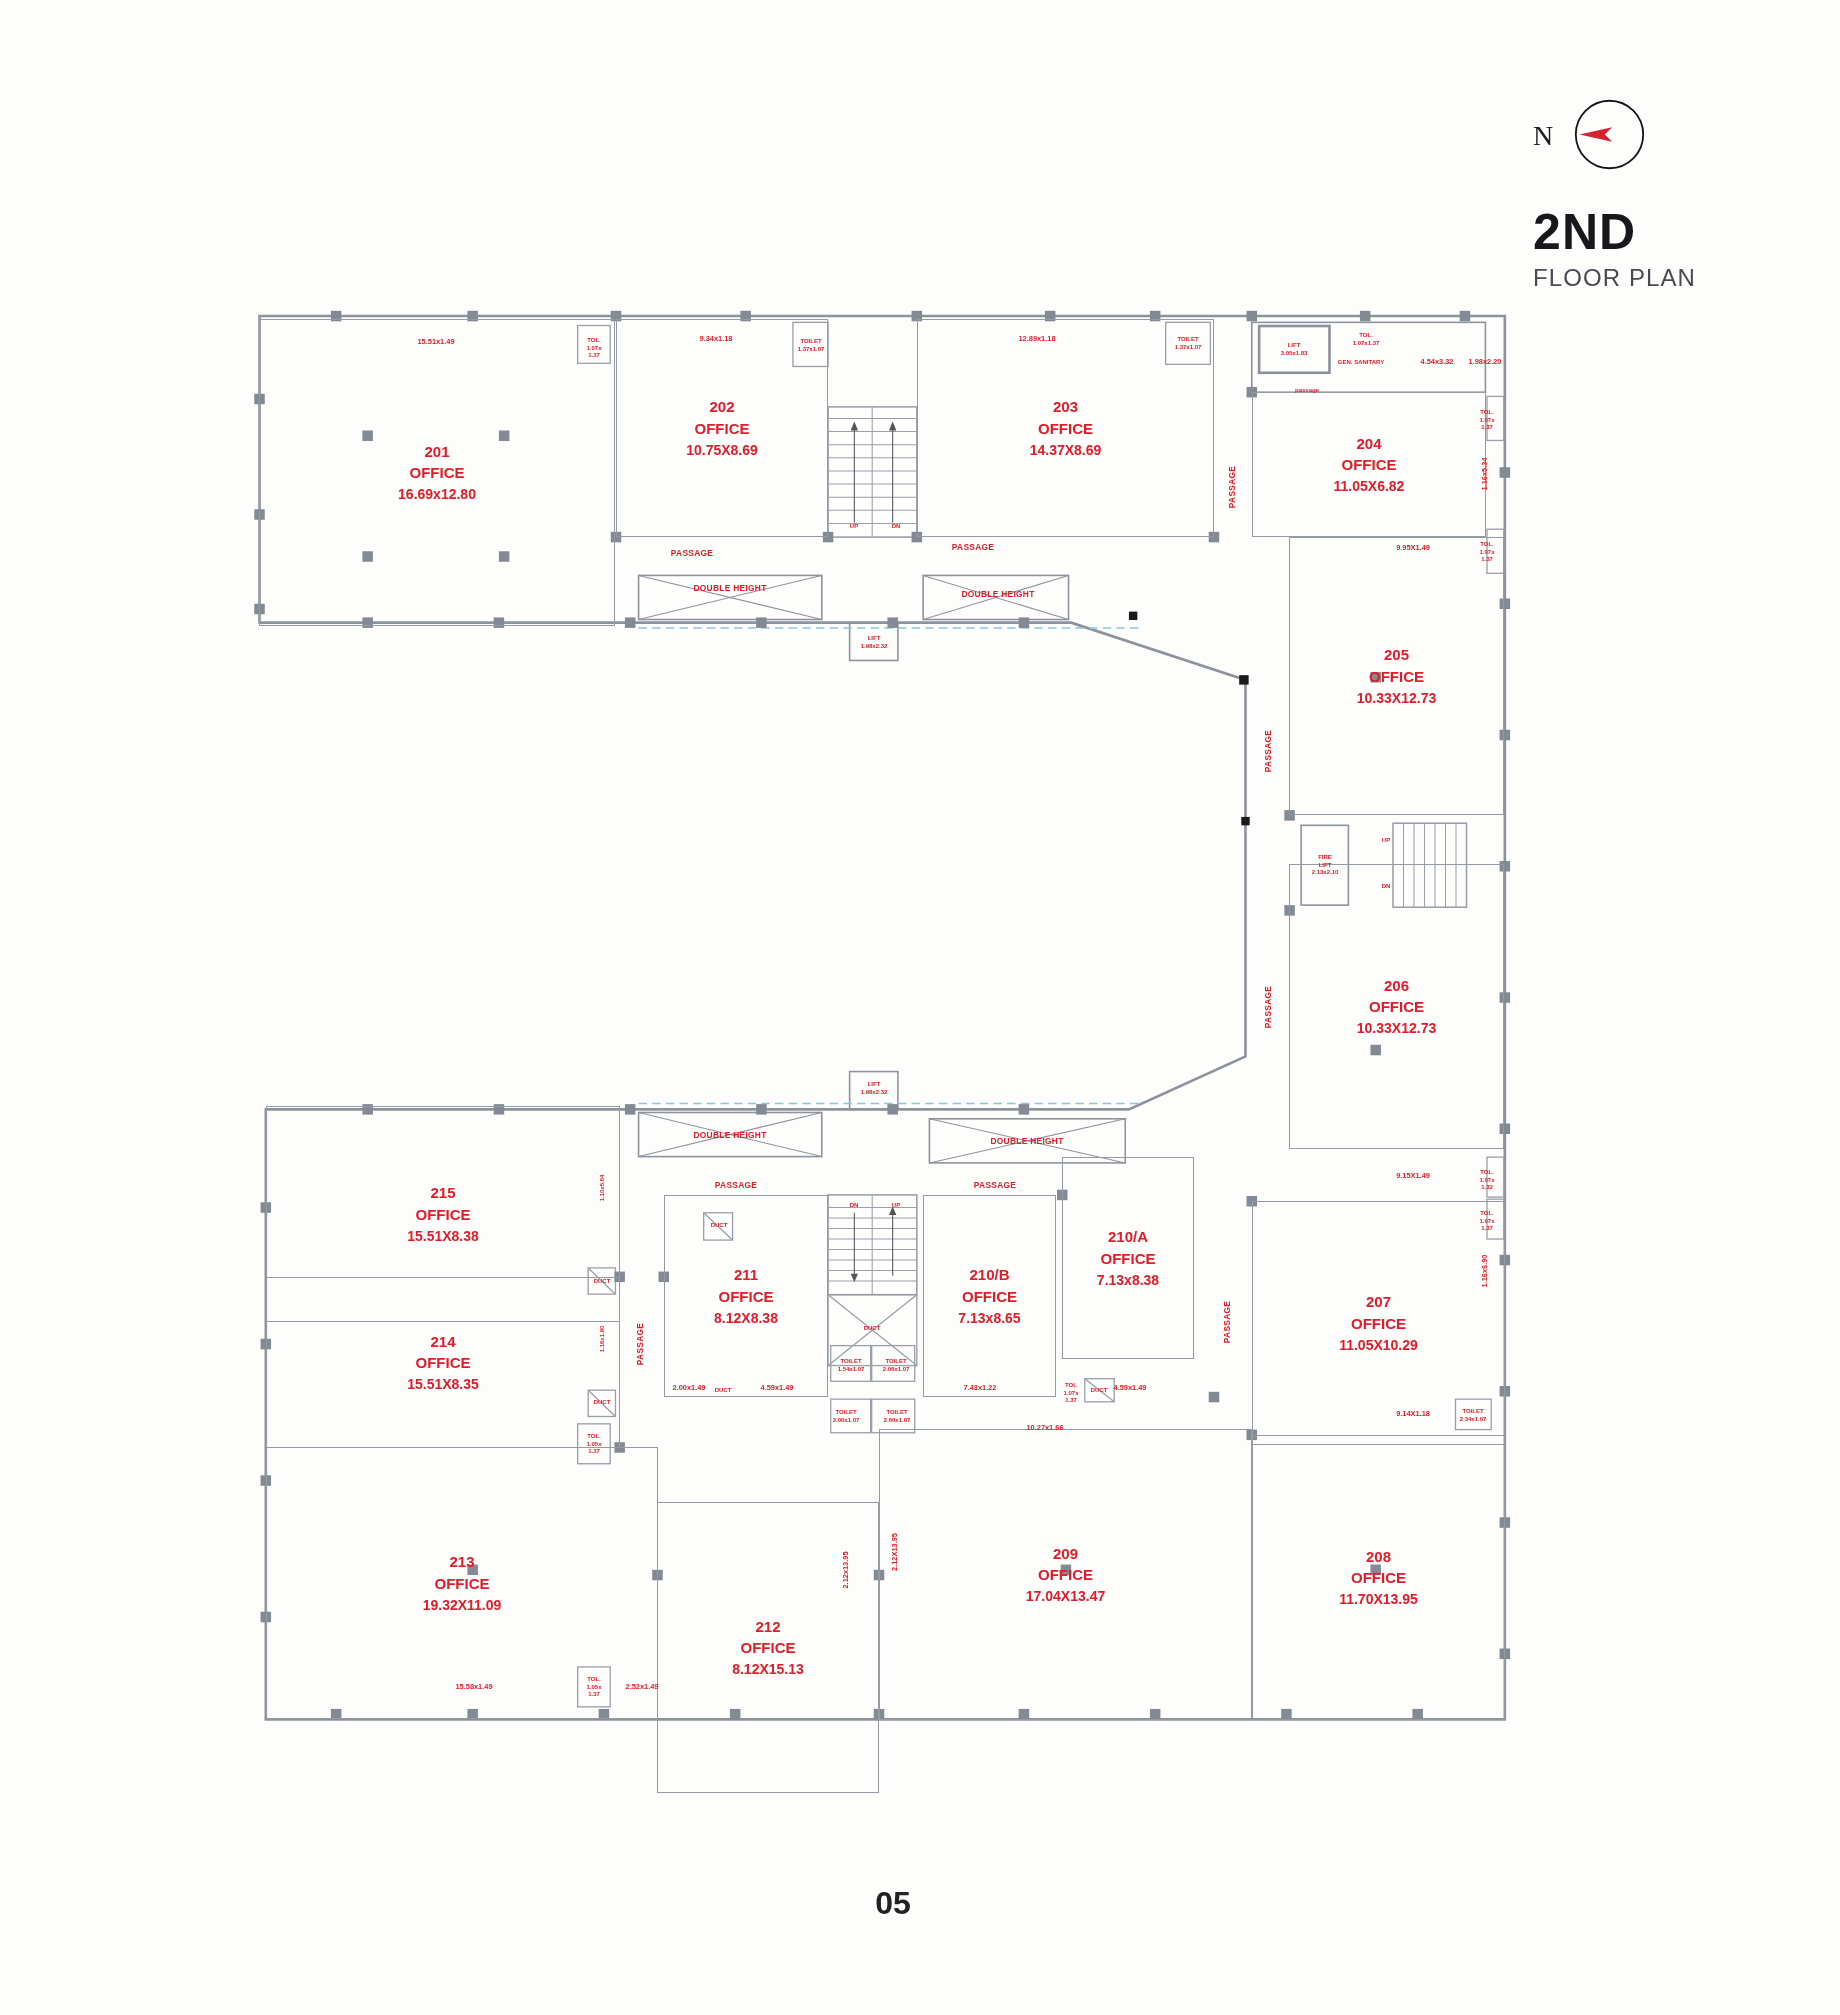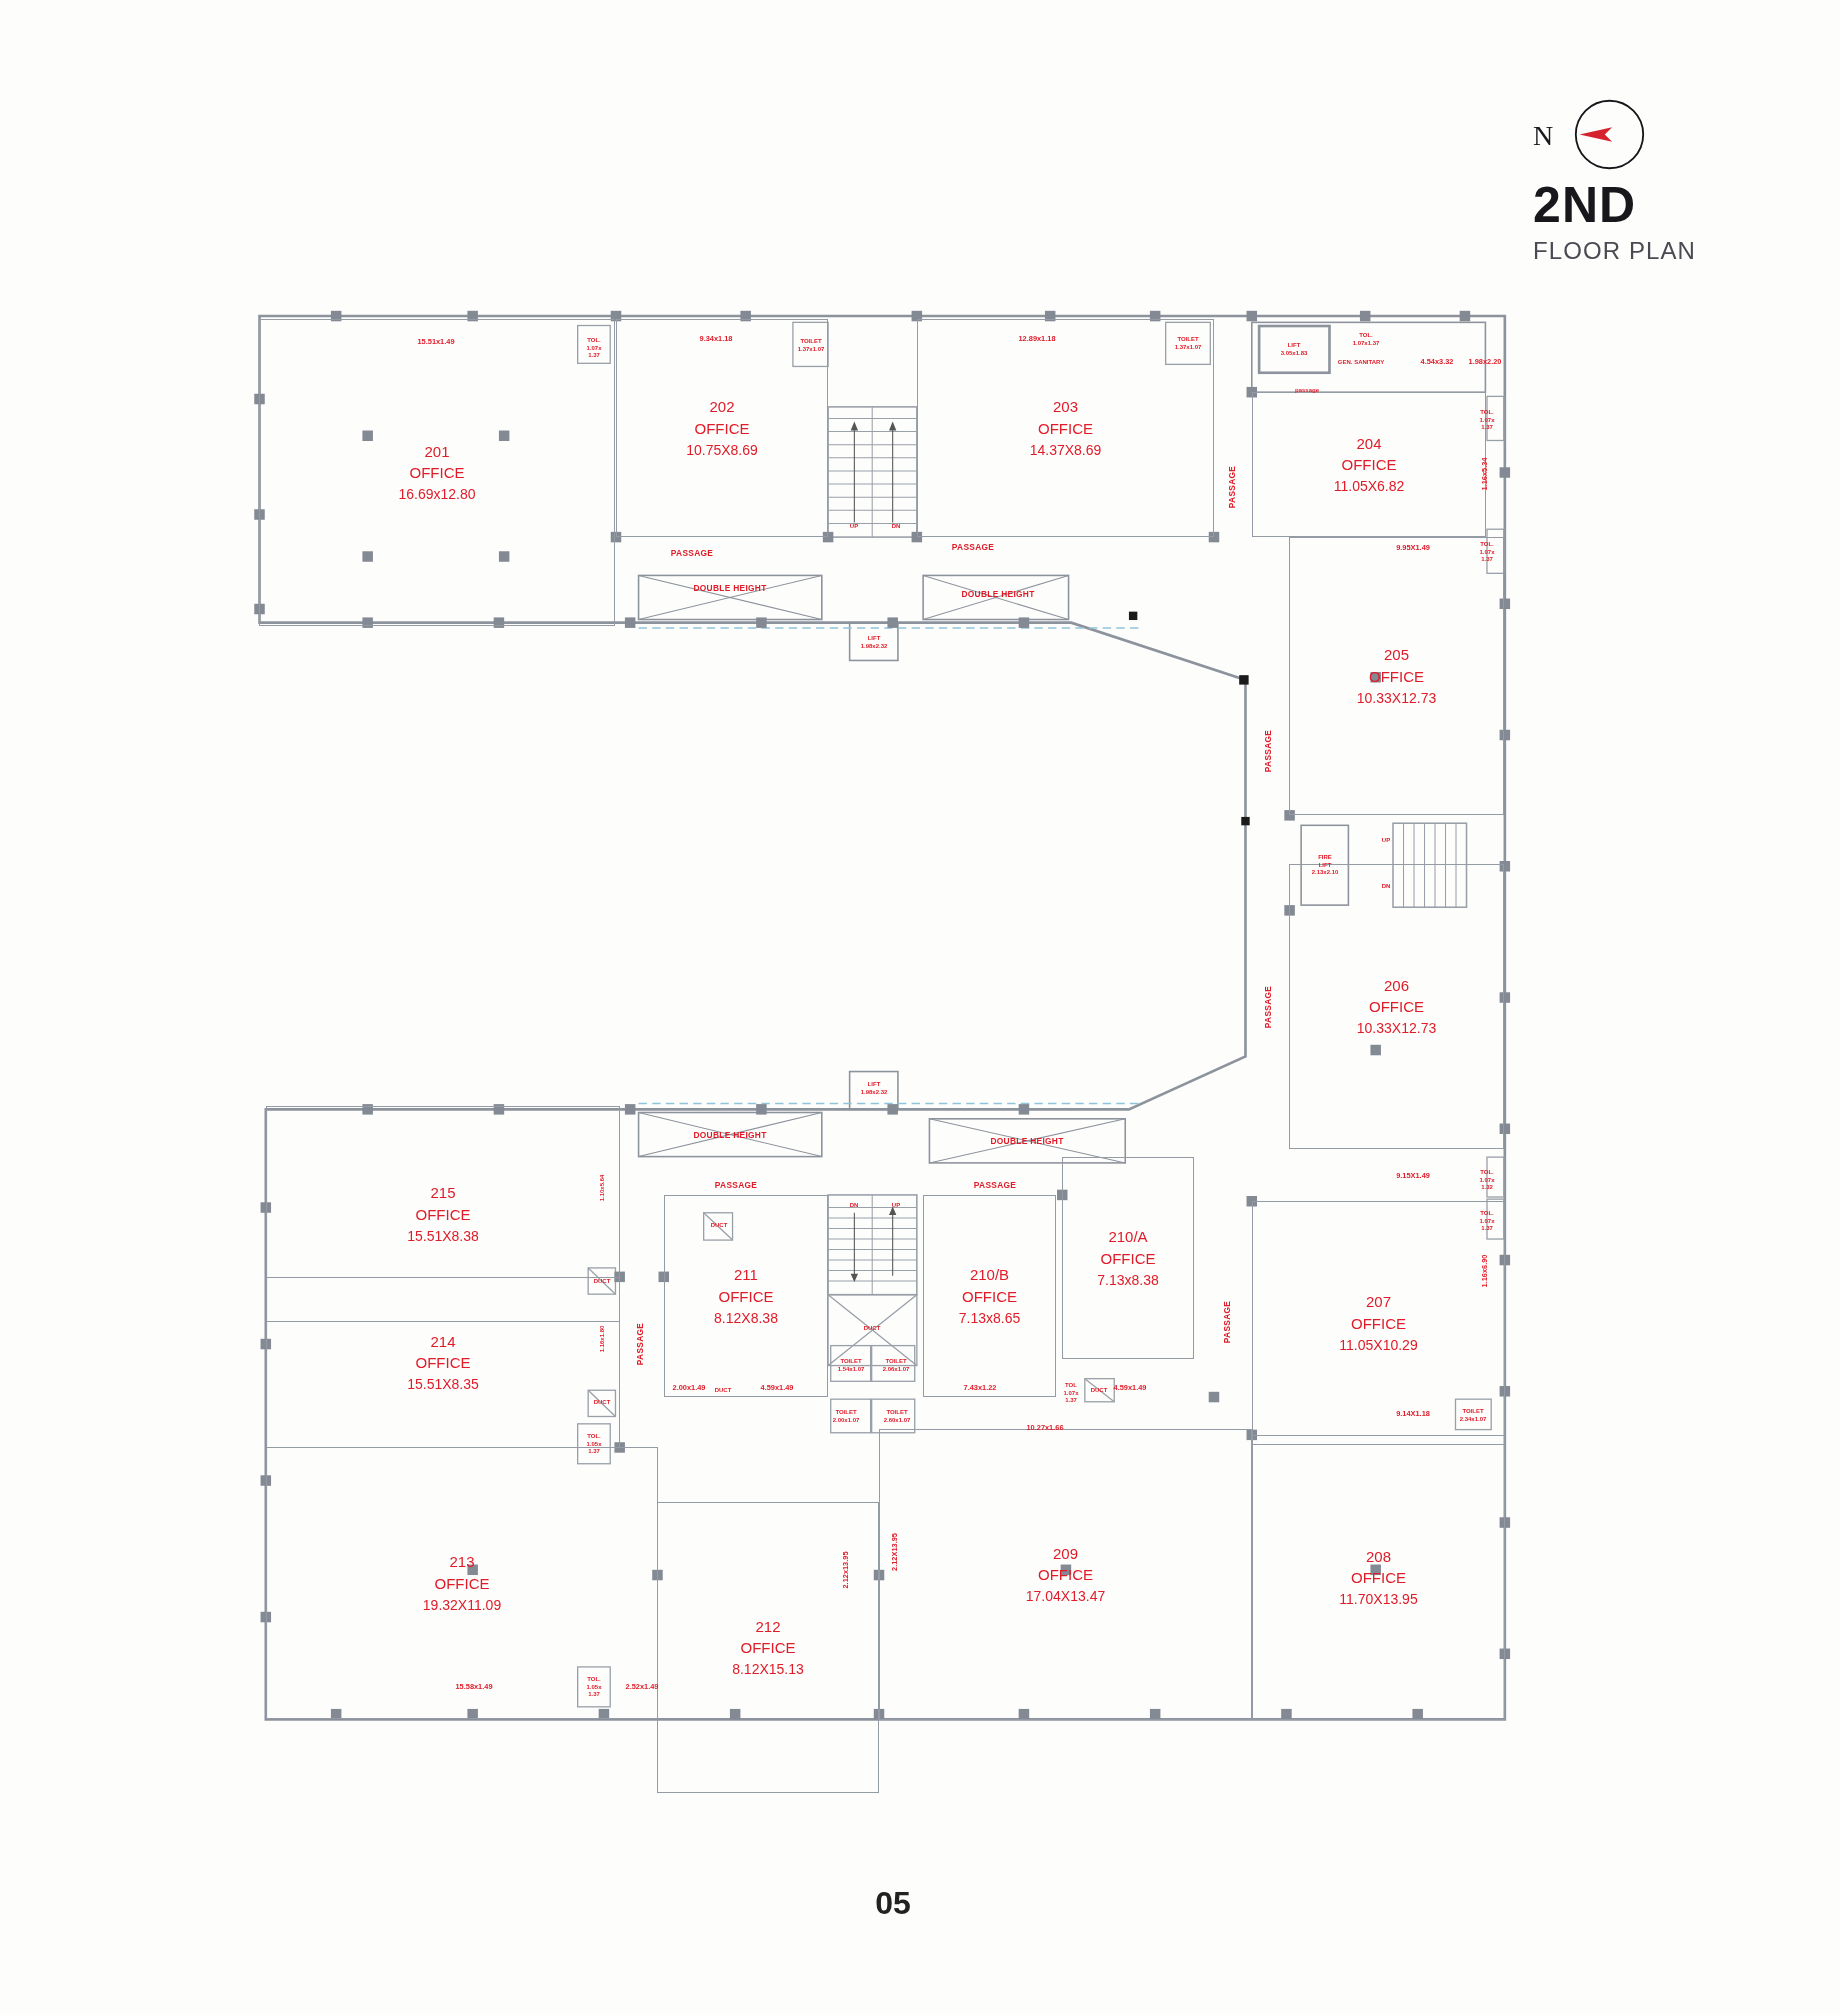--- a/index.html
+++ b/index.html
@@ -4,27 +4,27 @@
 <style>
   html,body{margin:0;padding:0}
   body{width:1841px;height:2015px;background:#fdfdfc;position:relative;
        font-family:"Liberation Sans",sans-serif;overflow:hidden}
   
   .titleblock{position:absolute;left:1533px;top:95px;width:273px;z-index:5}
   .compass{position:relative;height:84px}
   .compass .n{position:absolute;left:0;top:25px;font-family:"Liberation Serif",serif;
               font-size:28px;color:#1a1a20}
   .compass svg{position:absolute;left:37px;top:0}
-  .title{font-size:50px;font-weight:800;color:#17171c;letter-spacing:1.1px;margin-top:1px;line-height:1}
+  .title{font-size:50px;font-weight:800;color:#17171c;letter-spacing:1.1px;margin-top:28px;line-height:1}
   .subtitle{font-size:24px;color:#4a4a52;letter-spacing:1.1px;margin-top:7px}
   
   #plan{position:absolute;inset:0}
   #plan svg.layer{position:absolute;left:0;top:0;z-index:1}
   .room{position:absolute;border:1.6px solid #959ba4;box-sizing:border-box;color:#e11b28;
-        font-weight:400;display:flex;flex-direction:column;align-items:center;
+        font-weight:700;display:flex;flex-direction:column;align-items:center;
         justify-content:center;text-align:right;z-index:2;line-height:1.45}
   .rl{font-size:15px}
   .rs{font-size:14px}
   .ann{position:absolute;color:#e11b28;font-weight:700;font-size:7.4px;line-height:1.25;
        text-align:center;white-space:pre-line;transform:translate(-50%,-50%);z-index:3}
   .ann.v{transform:translate(-50%,-50%) rotate(-90deg)}
   .ann.xs{font-size:6px}
   .ann.lg{font-size:8.4px;letter-spacing:0.3px}
   .pagenum{position:absolute;left:893px;top:1885px;transform:translateX(-50%);
            font-size:32px;font-weight:700;color:#222;z-index:5}

